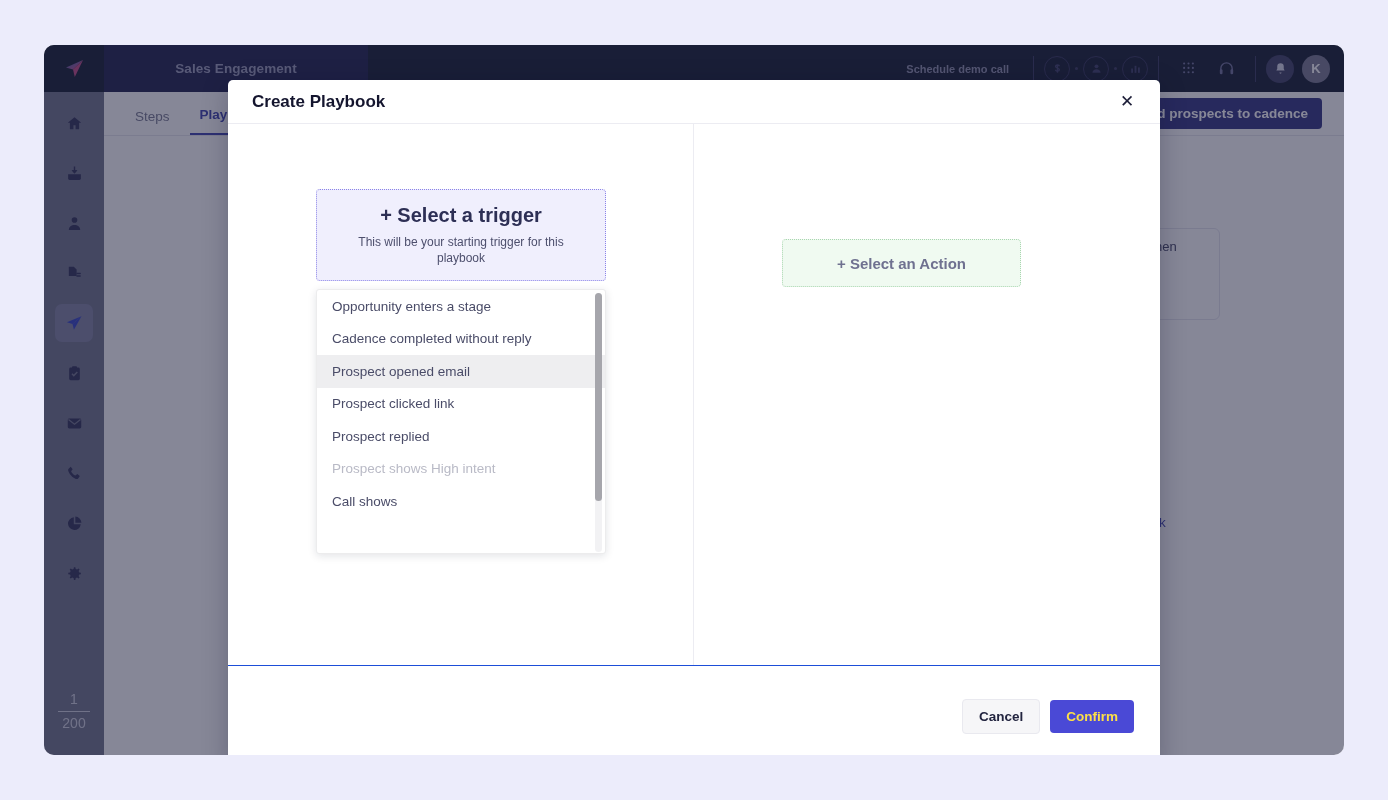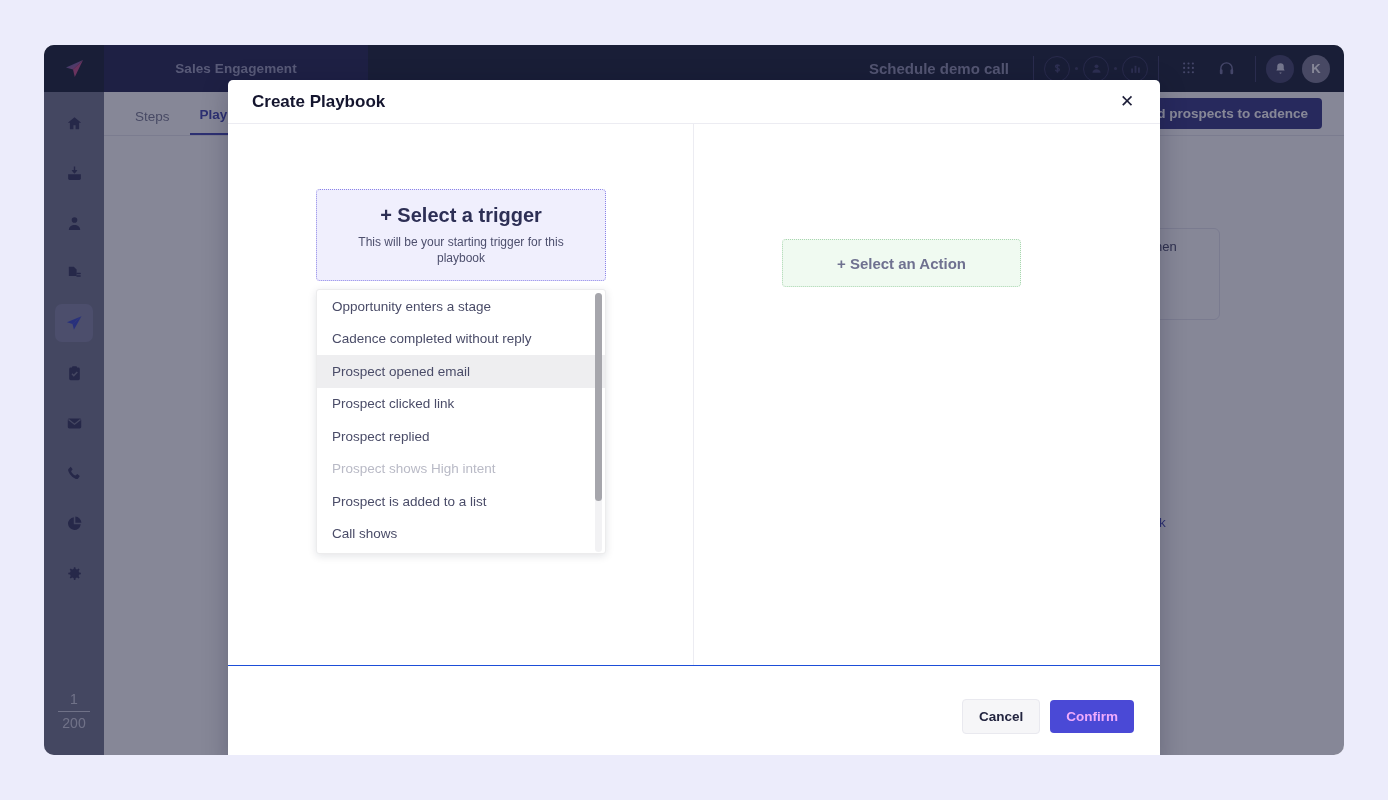--- a/index.html
+++ b/index.html
@@ -53,21 +53,21 @@
     letter-spacing: .1px;
   }
   .topbar-spacer { flex: 1 1 auto; }
 
   .topbar-right {
     display: flex; align-items: center; height: 47px;
     padding-right: 14px;
   }
   .demo-link {
     color: #8e90ae;
-    font-size: 15px;
+    font-size: 11px;
     font-weight: bold;
     margin-right: 14px;
     white-space: nowrap;
   }
   .tb-sep {
     width: 1px; height: 26px;
     background: #34365e;
     margin: 0 10px;
     flex: none;
   }
@@ -338,21 +338,21 @@
     border: none;
   }
   .btn-cancel {
     background: #f6f6f8;
     color: #22243f;
     border: 1px solid #e9e9ef;
     margin-right: 10px;
   }
   .btn-confirm {
     background: #4a49d6;
-    color: #f0abfc;
+    color: #fde047;
   }
 </style>
 </head>
 <body>
 
 <div class="app-frame">
 
   <div class="content">
     <div class="subnav">
       <div class="tab">Steps</div>
@@ -527,21 +527,20 @@
         </div>
 
         <div class="dropdown">
           <div class="dd-list">
             <div class="dd-item">Opportunity enters a stage</div>
             <div class="dd-item">Cadence completed without reply</div>
             <div class="dd-item selected">Prospect opened email</div>
             <div class="dd-item">Prospect clicked link</div>
             <div class="dd-item">Prospect replied</div>
             <div class="dd-item disabled">Prospect shows High intent</div>
-            <div class="dd-item">Prospect is added to a list</div>
             <div class="dd-item">Call shows</div>
           </div>
           <div class="dd-scroll-track"></div>
           <div class="dd-scroll-thumb"></div>
         </div>
       </div>
 
       <div class="pane pane-right">
         <div class="action-box">
           <div class="action-title">+ Select an Action</div>

